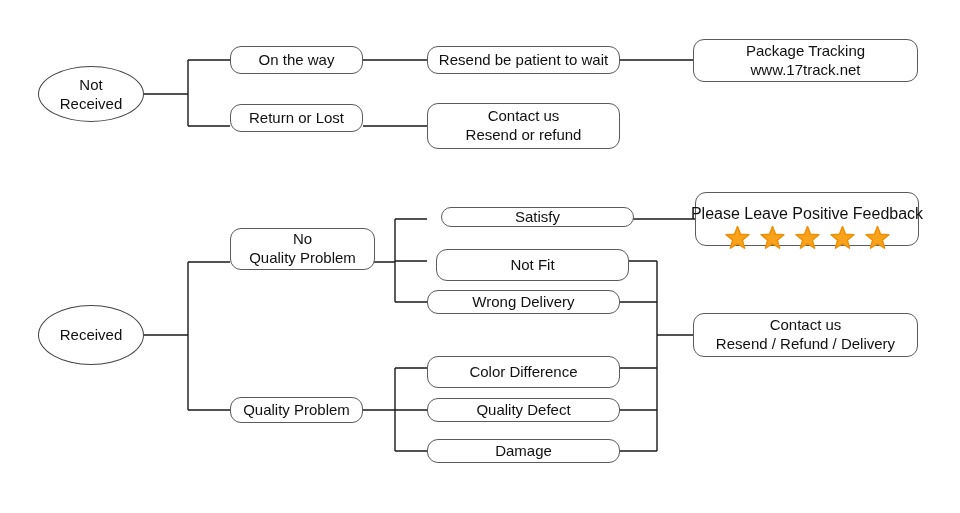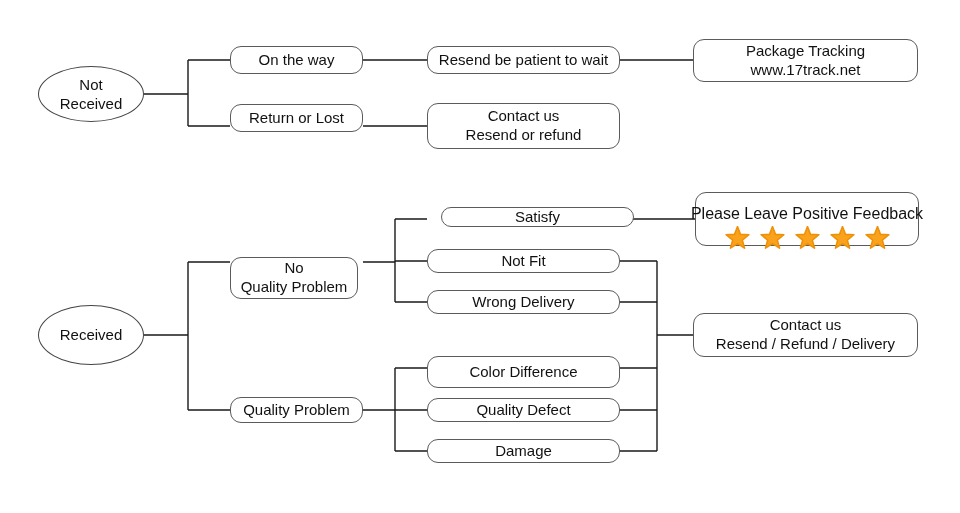--- a/index.html
+++ b/index.html
@@ -102,34 +102,34 @@
 
   <div class="node" style="left:427px;top:103px;width:193px;height:46px">
     <span>Contact us</span>
     <span>Resend or refund</span>
   </div>
 
   <div class="ellipse" style="left:38px;top:305px;width:106px;height:60px">
     <span>Received</span>
   </div>
 
-  <div class="node" style="left:230px;top:257px;width:128px;height:42px">
+  <div class="node" style="left:230px;top:228px;width:145px;height:42px">
     <span>No</span>
     <span>Quality Problem</span>
   </div>
 
   <div class="node" style="left:230px;top:397px;width:133px;height:26px">
     <span>Quality Problem</span>
   </div>
 
   <div class="node" style="left:441px;top:207px;width:193px;height:20px">
     <span>Satisfy</span>
   </div>
 
-  <div class="node" style="left:427px;top:249px;width:193px;height:24px">
+  <div class="node" style="left:436px;top:249px;width:193px;height:32px">
     <span>Not Fit</span>
   </div>
 
   <div class="node" style="left:427px;top:290px;width:193px;height:24px">
     <span>Wrong Delivery</span>
   </div>
 
   <div class="node" style="left:427px;top:356px;width:193px;height:32px">
     <span>Color Difference</span>
   </div>

